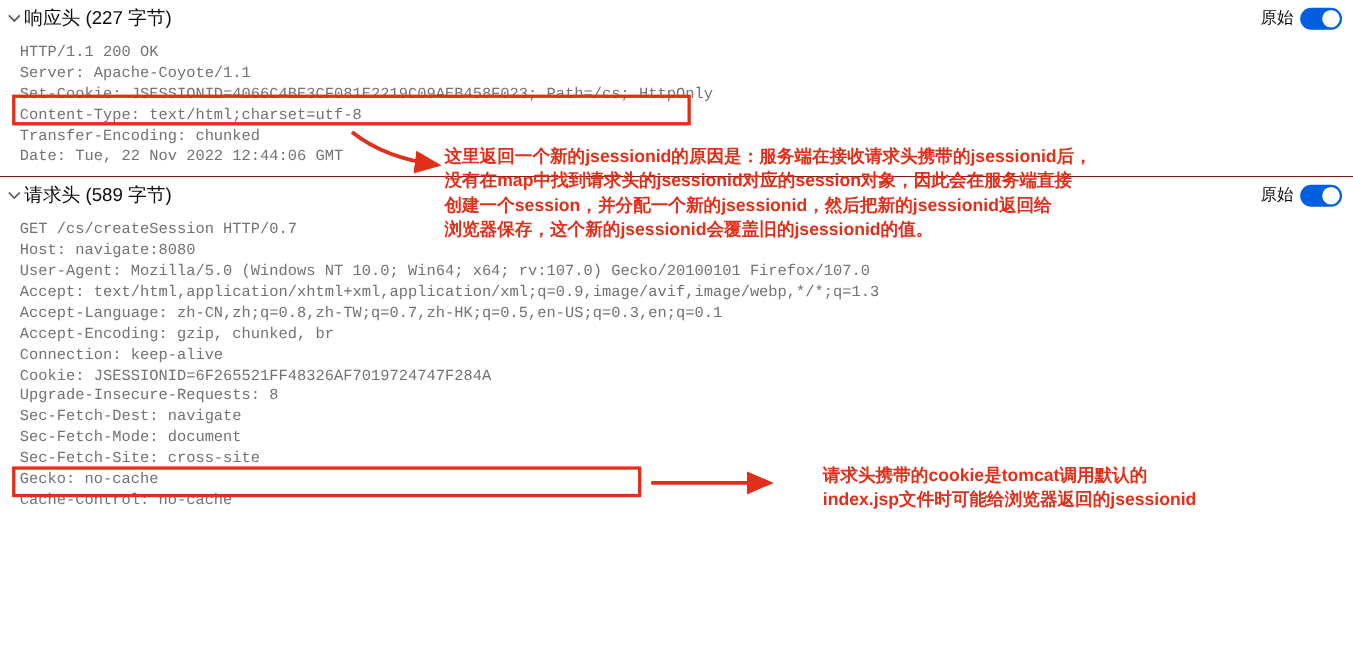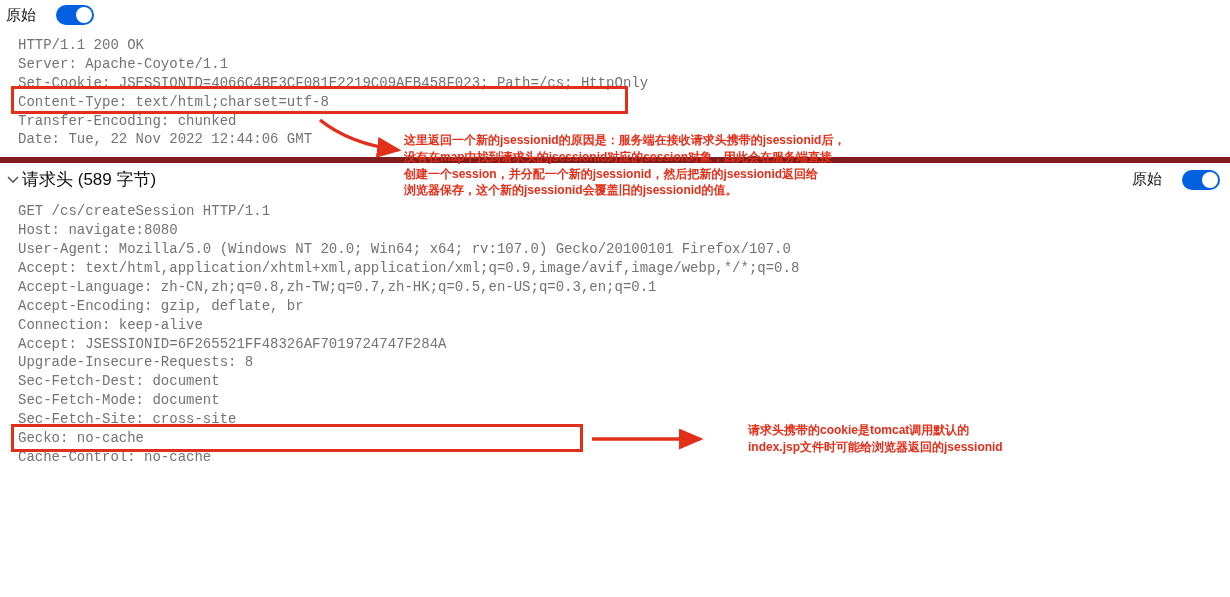--- a/index.html
+++ b/index.html
@@ -13,29 +13,29 @@
     }
     .section { position: relative; }
     .section-header {
       display: flex;
       align-items: center;
       justify-content: space-between;
       padding: 5px 10px 5px 6px;
       background: #fff;
       border-bottom: 1px solid transparent;
     }
-    .section-header.with-border-top { border-top: 6px solid #7f1d1d; }
+    .section-header.with-border-top { border-top: 1px solid #7f1d1d; }
     .header-left { display: flex; align-items: center; gap: 2px; }
     .chevron {
       width: 14px; height: 14px;
       display: inline-flex; align-items: center; justify-content: center;
       color: #5b5b5b;
     }
     .section-title { font-size: 17px; font-weight: 400; color: #0c0c0d; }
-    .header-right { display: flex; align-items: center; gap: 20px; }
+    .header-right { display: flex; align-items: center; gap: 6px; }
     .raw-label { font-size: 15px; color: #0c0c0d; }
     .toggle {
       width: 38px; height: 20px;
       background: #0060df;
       border-radius: 10px;
       position: relative;
       cursor: pointer;
     }
     .toggle::after {
       content: "";
@@ -56,32 +56,40 @@
     }
     .box-red {
       position: absolute;
       border: 3px solid #e12f1a;
       pointer-events: none;
     }
     .anno {
       position: absolute;
       color: #e12f1a;
       font-family: "Microsoft YaHei", -apple-system, sans-serif;
-      font-size: 12px;
+      font-size: 16px;
       font-weight: 700;
       line-height: 1.4;
       pointer-events: none;
     }
     .arrow-svg { position: absolute; pointer-events: none; }
   </style>
 </head>
 <body>
 
 <div class="section">
   <div class="section-header">
+    <div class="header-left">
+      <span class="chevron">
+        <svg width="12" height="12" viewBox="0 0 12 12">
+            <path d="M1 3 L6 8 L11 3" fill="none" stroke="#5b5b5b" stroke-width="1.6"></path>
+          </svg>
+      </span>
+      <span class="section-title">响应头 (227 字节)</span>
+    </div>
     <div class="header-right">
       <span class="raw-label">原始</span>
       <div class="toggle"></div>
     </div>
   </div>
   <div class="headers-body"><span>HTTP/1.1 200 OK</span>
 <span>Server: Apache-Coyote/1.1</span>
 <span>Set-Cookie: JSESSIONID=4066C4BE3CF081E2219C09AEB458F023; Path=/cs; HttpOnly</span>
 <span>Content-Type: text/html;charset=utf-8</span>
 <span>Transfer-Encoding: chunked</span>
@@ -96,30 +104,30 @@
             <path d="M1 3 L6 8 L11 3" fill="none" stroke="#5b5b5b" stroke-width="1.6"></path>
           </svg>
       </span>
       <span class="section-title">请求头 (589 字节)</span>
     </div>
     <div class="header-right">
       <span class="raw-label">原始</span>
       <div class="toggle"></div>
     </div>
   </div>
-  <div class="headers-body"><span>GET /cs/createSession HTTP/1.1</span>
+  <div class="headers-body"><span>GET /cs/createSession HTTP/0.7</span>
 <span>Host: navigate:8080</span>
-<span>User-Agent: Mozilla/5.0 (Windows NT 20.0; Win64; x64; rv:107.0) Gecko/20100101 Firefox/107.0</span>
-<span>Accept: text/html,application/xhtml+xml,application/xml;q=0.9,image/avif,image/webp,*/*;q=0.8</span>
+<span>User-Agent: Mozilla/5.0 (Windows NT 10.0; Win64; x64; rv:107.0) Gecko/20100101 Firefox/107.0</span>
+<span>Accept: text/html,application/xhtml+xml,application/xml;q=0.9,image/avif,image/webp,*/*;q=1.3</span>
 <span>Accept-Language: zh-CN,zh;q=0.8,zh-TW;q=0.7,zh-HK;q=0.5,en-US;q=0.3,en;q=0.1</span>
-<span>Accept-Encoding: gzip, deflate, br</span>
+<span>Accept-Encoding: gzip, chunked, br</span>
 <span>Connection: keep-alive</span>
-<span>Accept: JSESSIONID=6F265521FF48326AF7019724747F284A</span>
+<span>Cookie: JSESSIONID=6F265521FF48326AF7019724747F284A</span>
 <span>Upgrade-Insecure-Requests: 8</span>
-<span>Sec-Fetch-Dest: document</span>
+<span>Sec-Fetch-Dest: navigate</span>
 <span>Sec-Fetch-Mode: document</span>
 <span>Sec-Fetch-Site: cross-site</span>
 <span>Gecko: no-cache</span>
 <span>Cache-Control: no-cache</span></div>
 </div>
 
 <div class="box-red" style="left:11px; top:86px; width:617px; height:28px;"></div>
 <div class="box-red" style="left:11px; top:424px; width:572px; height:28px;"></div>
 
 <svg class="arrow-svg" style="left:310px; top:114px;" width="100" height="50">

